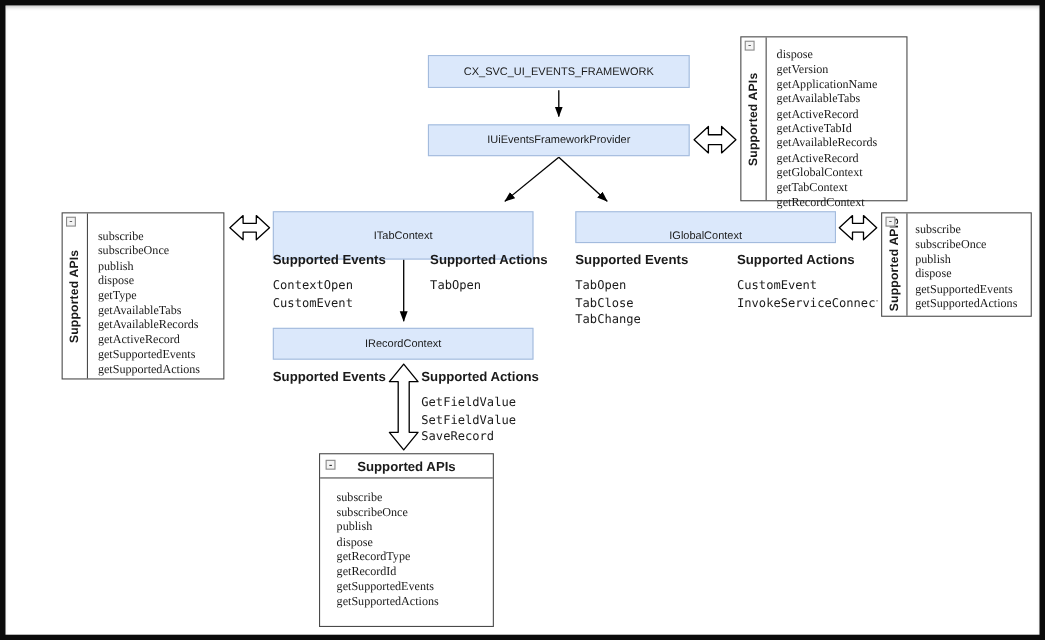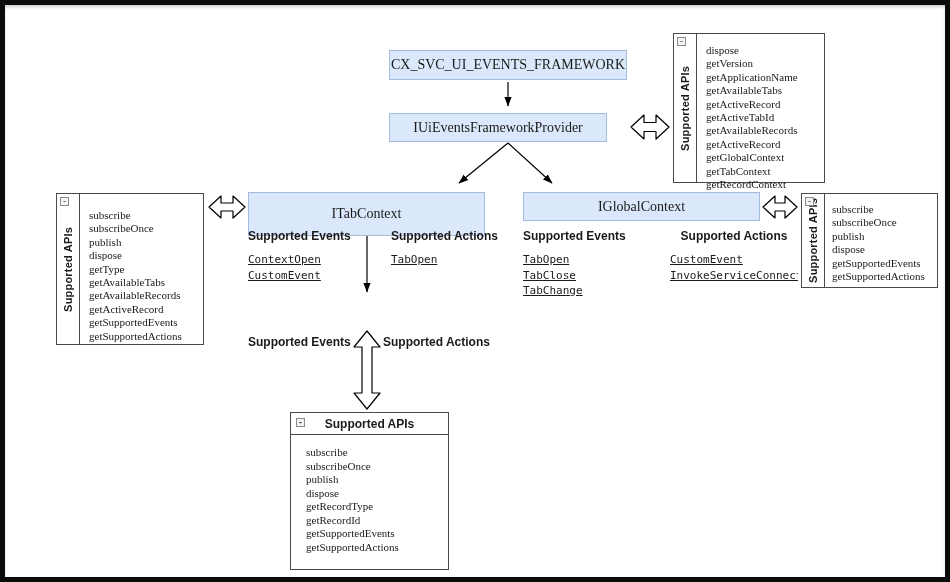--- a/index.html
+++ b/index.html
@@ -7,22 +7,22 @@
   #canvas{
     position:relative;width:950px;height:582px;box-sizing:border-box;
     border:5px solid var(--frame,#0b0b0b);background:#fff;overflow:hidden;
     box-shadow:inset 0 3px 4px -2px rgba(0,0,0,.30);
   }
   .bluebox{
     position:absolute;box-sizing:border-box;
     background:var(--box-fill,#dbe8fb);
     border:1px solid var(--box-border,#a3bbdd);
     display:flex;align-items:center;justify-content:center;
-    font-family:Liberation Serif, serif;
-    font-size:14px;white-space:nowrap;
+    font-family:Liberation Sans, sans-serif;
+    font-size:10px;white-space:nowrap;
   }
   .apibox{
     position:absolute;box-sizing:border-box;background:#fff;
     border:1px solid var(--api-border,#4a4a4a);
   }
   .strip{
     position:absolute;left:0;top:0;bottom:0;width:22px;
     border-right:1px solid var(--api-border,#4a4a4a);
     display:flex;align-items:center;justify-content:center;
   }
@@ -39,24 +39,24 @@
   .api-list{position:absolute;font-size:11px;line-height:13.4px;white-space:nowrap;}
   .api-list div{white-space:nowrap;font-family:Liberation Serif, serif;}
   .hbar{
     position:absolute;left:0;right:0;top:0;height:22px;box-sizing:border-box;
     border-bottom:1px solid var(--api-border,#4a4a4a);
     display:flex;align-items:center;justify-content:center;
     font-weight:bold;font-size:12px;
   }
   .hbar .collapse{left:5px;top:5px;}
   .col{position:absolute;}
-  .col-h{font-weight:bold;font-size:12px;margin-bottom:9px;white-space:nowrap;text-align:center;}
+  .col-h{font-weight:bold;font-size:12px;margin-bottom:9px;white-space:nowrap;}
   .col-list div{
     font-family:"DejaVu Sans Mono","Liberation Mono",monospace;
-    font-size:11px;line-height:15.5px;white-space:nowrap;text-decoration:underline;
+    font-size:11px;line-height:15.5px;white-space:nowrap;
   }
   .clip{width:128px;overflow:hidden;}
   #connectors{position:absolute;left:0;top:0;pointer-events:none;}
 </style>
 </head>
 <body>
 
 <div id="canvas" style="--box-fill: #dbe8fb; --box-border: #a3bbdd; --api-border: #4a4a4a; --frame: #0b0b0b;">
 
   <svg id="connectors" width="950" height="582" viewBox="0 0 950 582">
@@ -88,32 +88,35 @@
     </g>
     <g>
       <path d="M362,326 L349,342 L357,342 L357,388 L349,388 L362,404 L375,388 L367,388 L367,342 L375,342 Z" fill="#fff" stroke="#000" stroke-width="1.2" stroke-linejoin="round"></path>
     </g>
   </svg>
 
   <div class="bluebox" style="left:384px;top:45px;width:238px;height:30px;">
     <span>CX_SVC_UI_EVENTS_FRAMEWORK</span>
   </div>
 
-  <div class="bluebox" style="left:384px;top:108px;width:218px;height:29px;">
+  <div class="bluebox" style="left:384px;top:108px;width:238px;height:29px;">
     <span>IUiEventsFrameworkProvider</span>
   </div>
 
   <div class="bluebox" style="left:243px;top:187px;width:237px;height:44px;">
     <span>ITabContext</span>
   </div>
 
-  <div class="bluebox" style="left:518px;top:187px;width:237px;height:29px;">
+  <div class="bluebox" style="left:518px;top:187px;width:237px;height:29px;align-items:flex-end;">
     <span>IGlobalContext</span>
   </div>
 
+  <div class="bluebox" style="left:243px;top:293px;width:237px;height:29px;">
+    <span>IRecordContext</span>
+  </div>
 
   <div class="col" style="left:243px;top:224px;">
     <div class="col-h">Supported Events</div>
     <div class="col-list">
         <div>ContextOpen</div>
         <div>CustomEvent</div>
       </div>
   </div>
   <div class="col" style="left:386px;top:224px;">
     <div class="col-h">Supported Actions</div>
@@ -136,20 +139,25 @@
         <div>CustomEvent</div>
         <div>InvokeServiceConnection</div>
       </div>
   </div>
 
   <div class="col" style="left:243px;top:330px;">
     <div class="col-h">Supported Events</div>
   </div>
   <div class="col" style="left:378px;top:330px;">
     <div class="col-h">Supported Actions</div>
+    <div class="col-list">
+        <div>GetFieldValue</div>
+        <div>SetFieldValue</div>
+        <div>SaveRecord</div>
+      </div>
   </div>
 
   <div class="apibox" style="left:668px;top:28px;width:152px;height:150px;">
     <div class="strip">
       <span class="vlabel">Supported APIs</span>
     </div>
     <div class="collapse">-</div>
     <div class="api-list" style="left:32px;top:10px;">
         <div>dispose</div>
         <div>getVersion</div>

